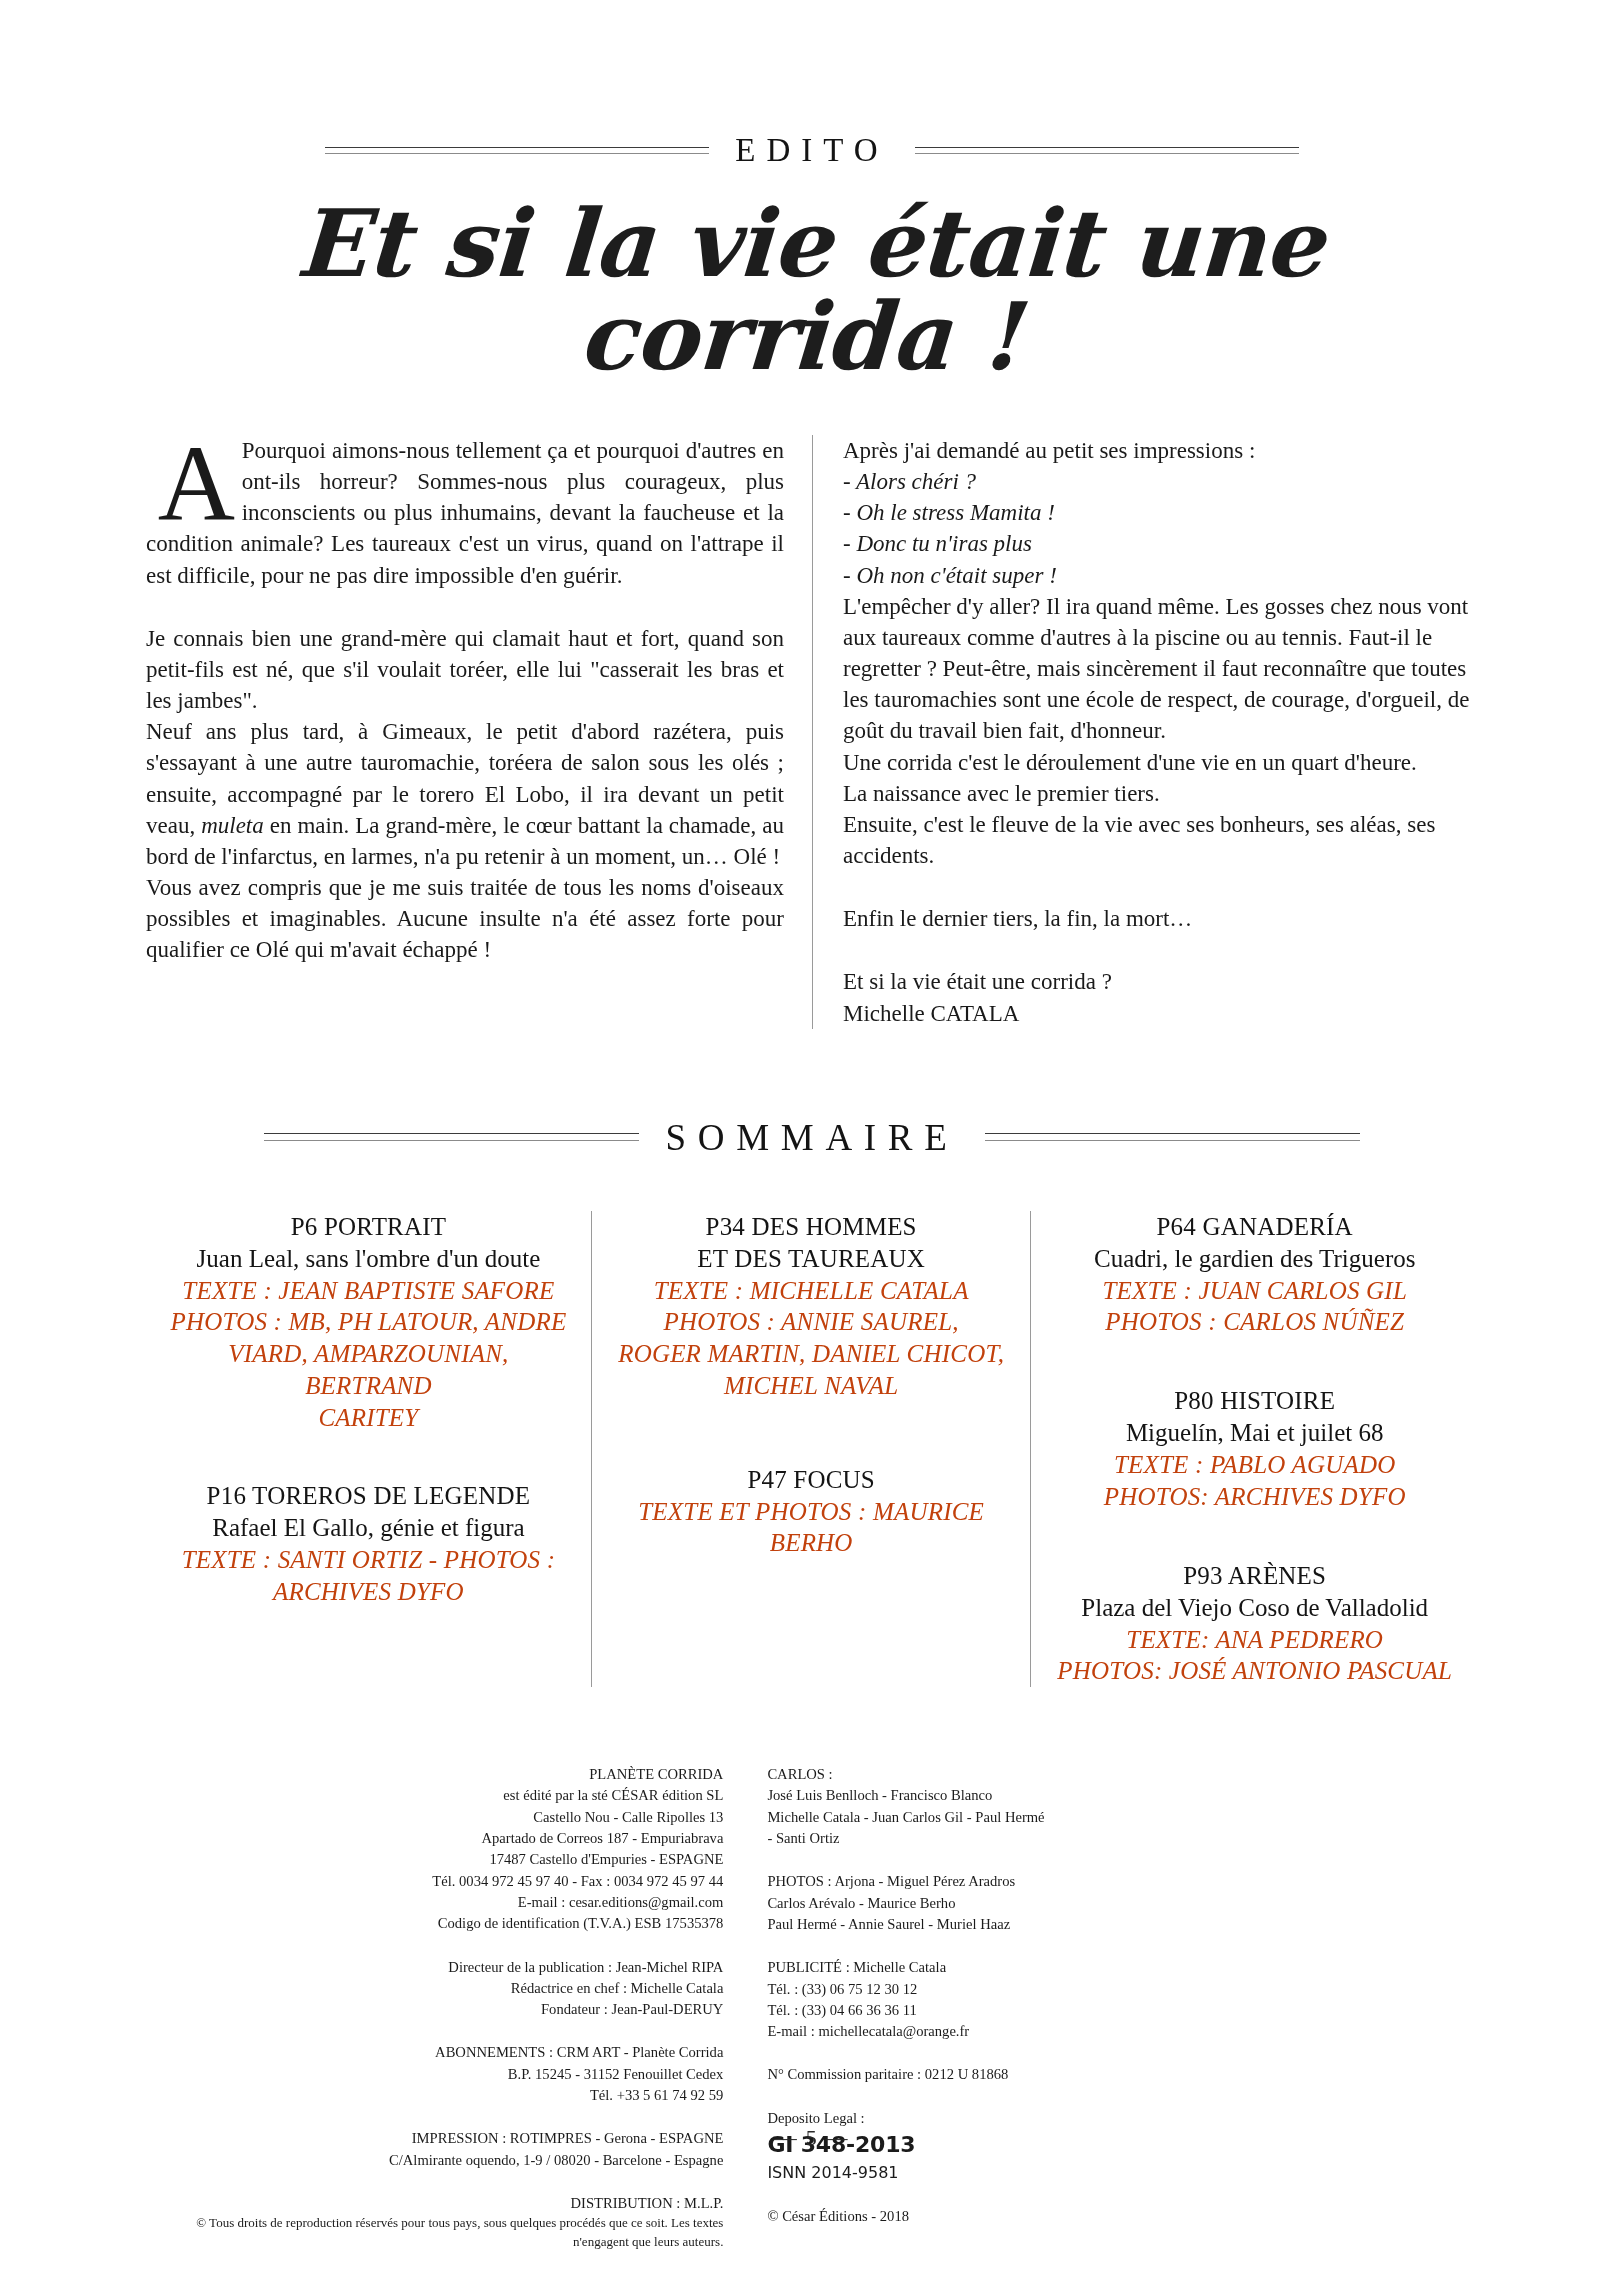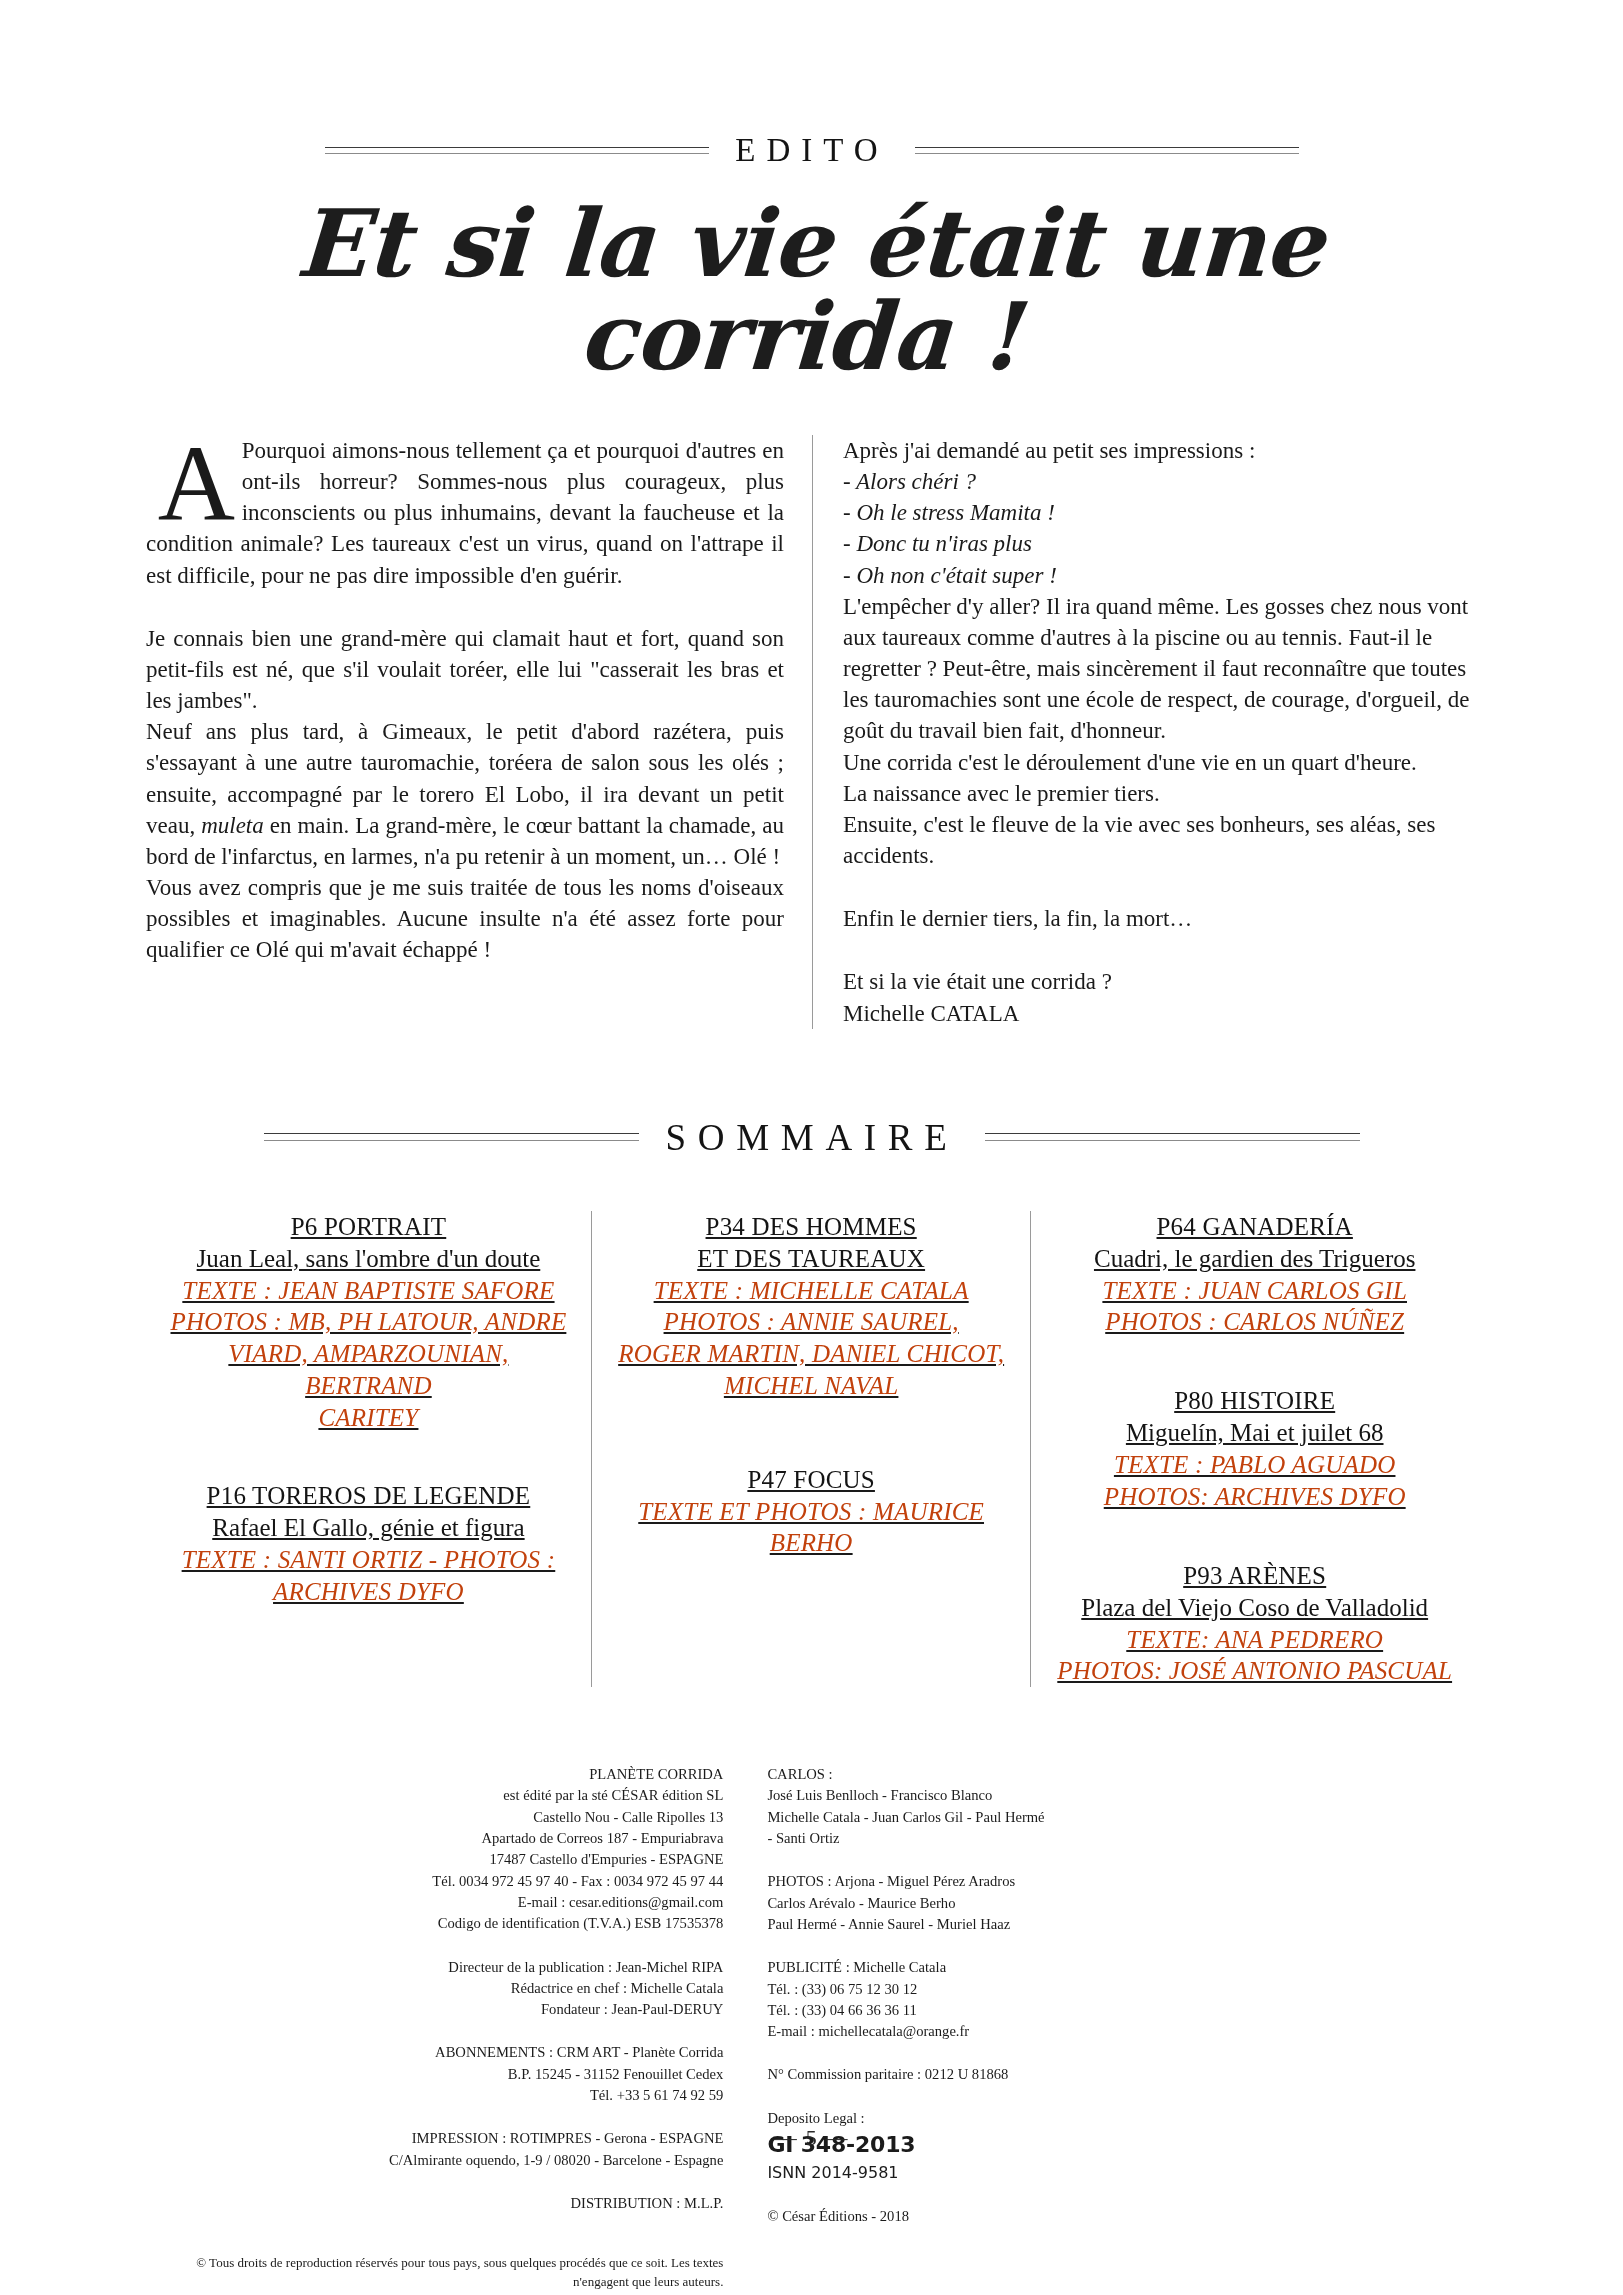--- a/index.html
+++ b/index.html
@@ -104,21 +104,20 @@
 
   
   #sommaire-heading { margin-top: 87px; }
   #sommaire-heading .rule { max-width: 375px; }
   #sommaire-heading .rule-title { font-size: 37px; letter-spacing: 11.7px; }
 
   .sommaire-cols {
     display: flex;
     margin-top: 52px;
     align-items: stretch;
-    text-decoration: underline;
   }
   .som-col {
     box-sizing: border-box;
     text-align: center;
   }
   .som-col.c1 { width: 33.4%; padding: 0 18.4px; }
   .som-col.c2 { width: 33.0%; padding: 0 18.4px; border-left: 1.7px solid #9a9a9a; }
   .som-col.c3 { width: 33.6%; padding: 0 15px; border-left: 1.7px solid #9a9a9a; }
 
   .som-entry { margin-bottom: 47px; }
@@ -174,21 +173,20 @@
     font-size: 22px;
     letter-spacing: -0.2px;
   }
   .issn-line {
     font-family: "DejaVu Sans", "Liberation Sans", sans-serif;
     font-size: 16px;
   }
   .copyright-note {
     font-size: 13px;
     line-height: 1.42;
-    margin-top: 40px;
   }
 
   
   .footer {
     position: absolute;
     left: 0;
     right: 0;
     bottom: 77px;
     text-align: center;
     font-size: 22px;

